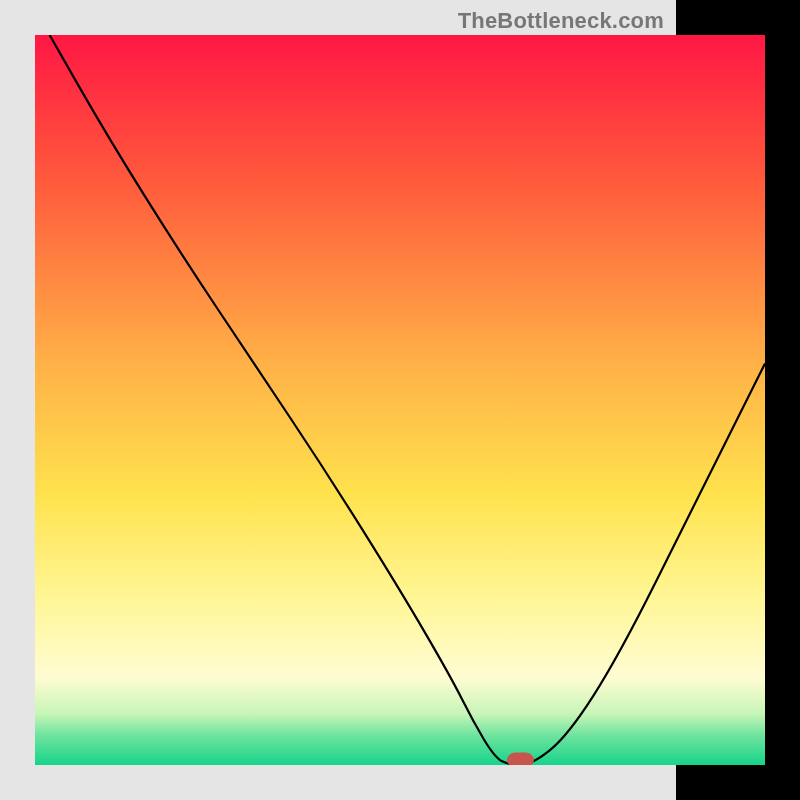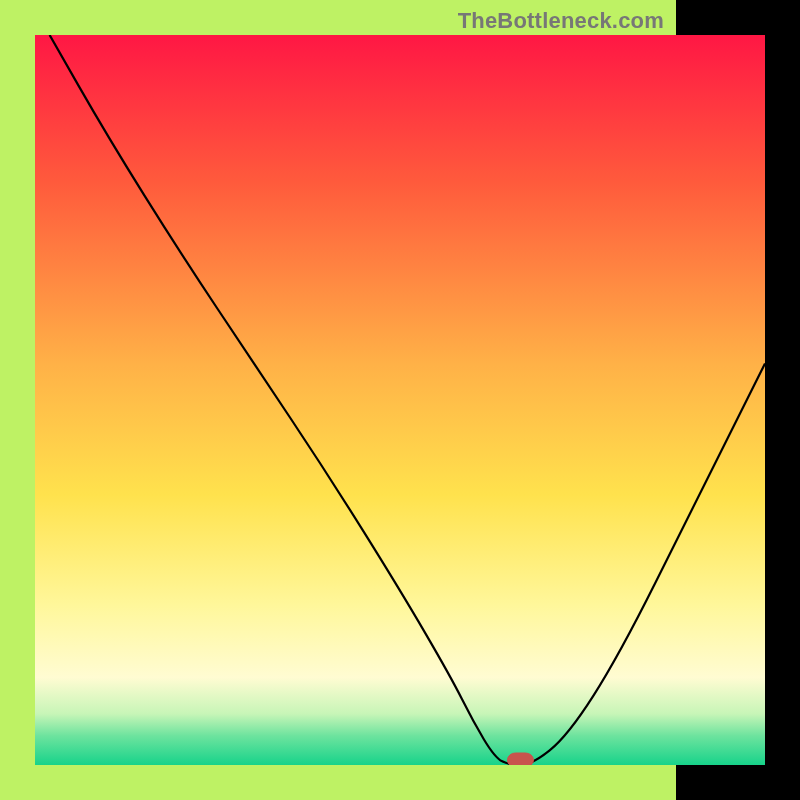--- a/index.html
+++ b/index.html
@@ -7,21 +7,21 @@
     padding: 0;
     width: 800px;
     height: 800px;
     background: #000;
     overflow: hidden;
   }
   .container {
     position: relative;
     width: 676px;
     height: 800px;
-    background: #bef264;
+    background: #e5e5e5;
   }
   .watermark {
     position: absolute;
     top: 8px;
     right: 12px;
     font-family: Arial, Helvetica, sans-serif;
     font-size: 22px;
     font-weight: bold;
     color: #777;
     letter-spacing: 0.2px;

